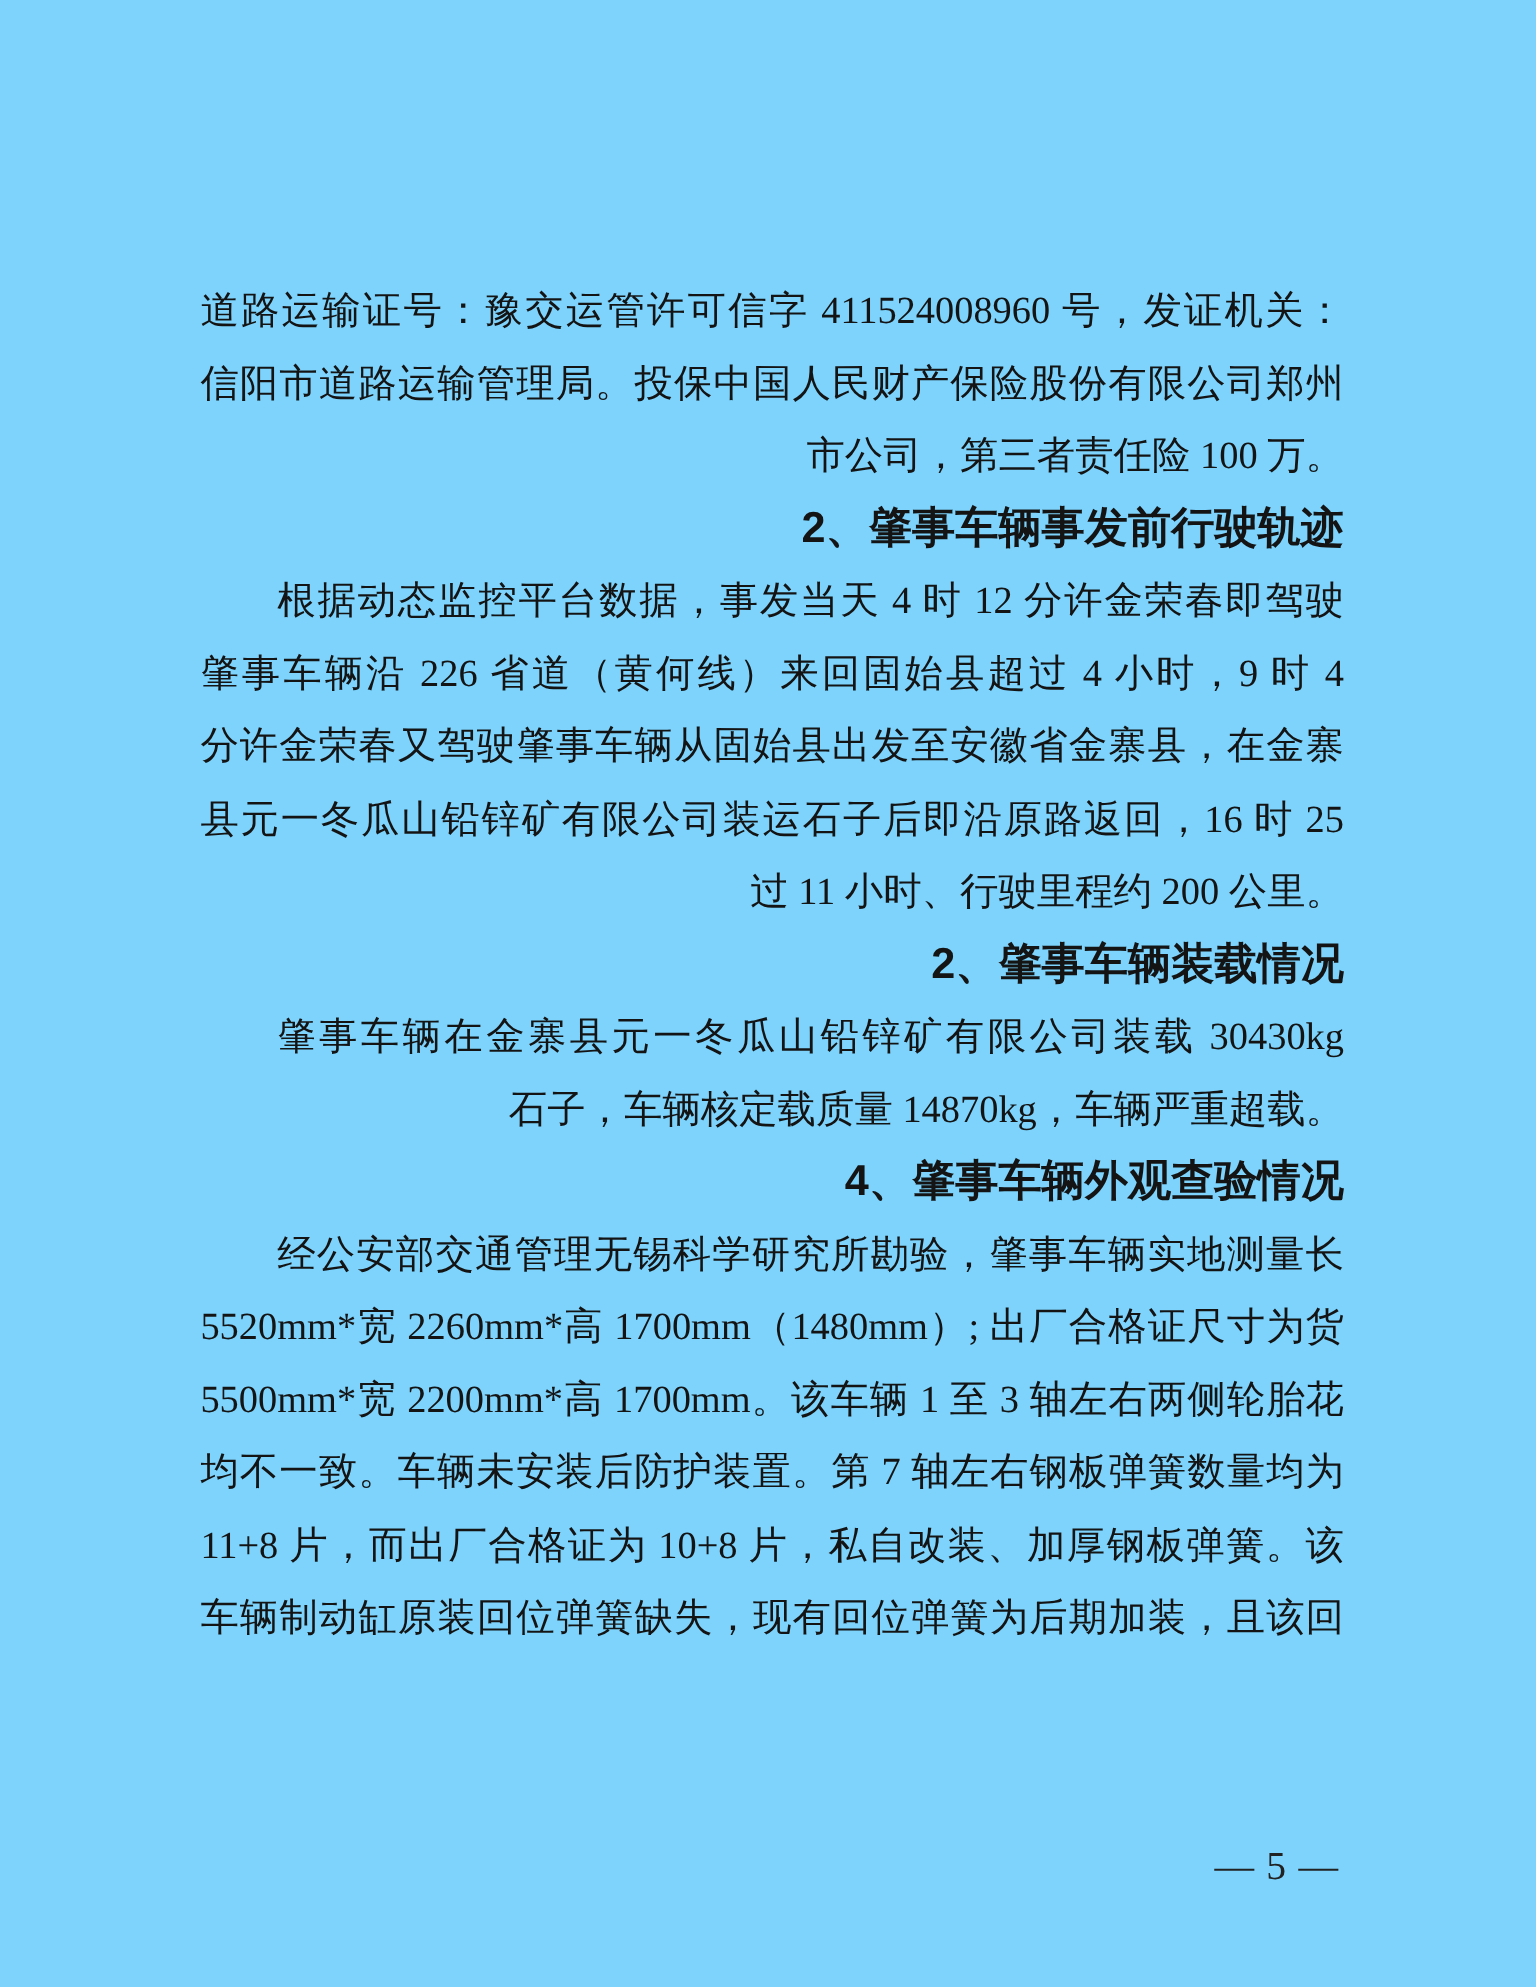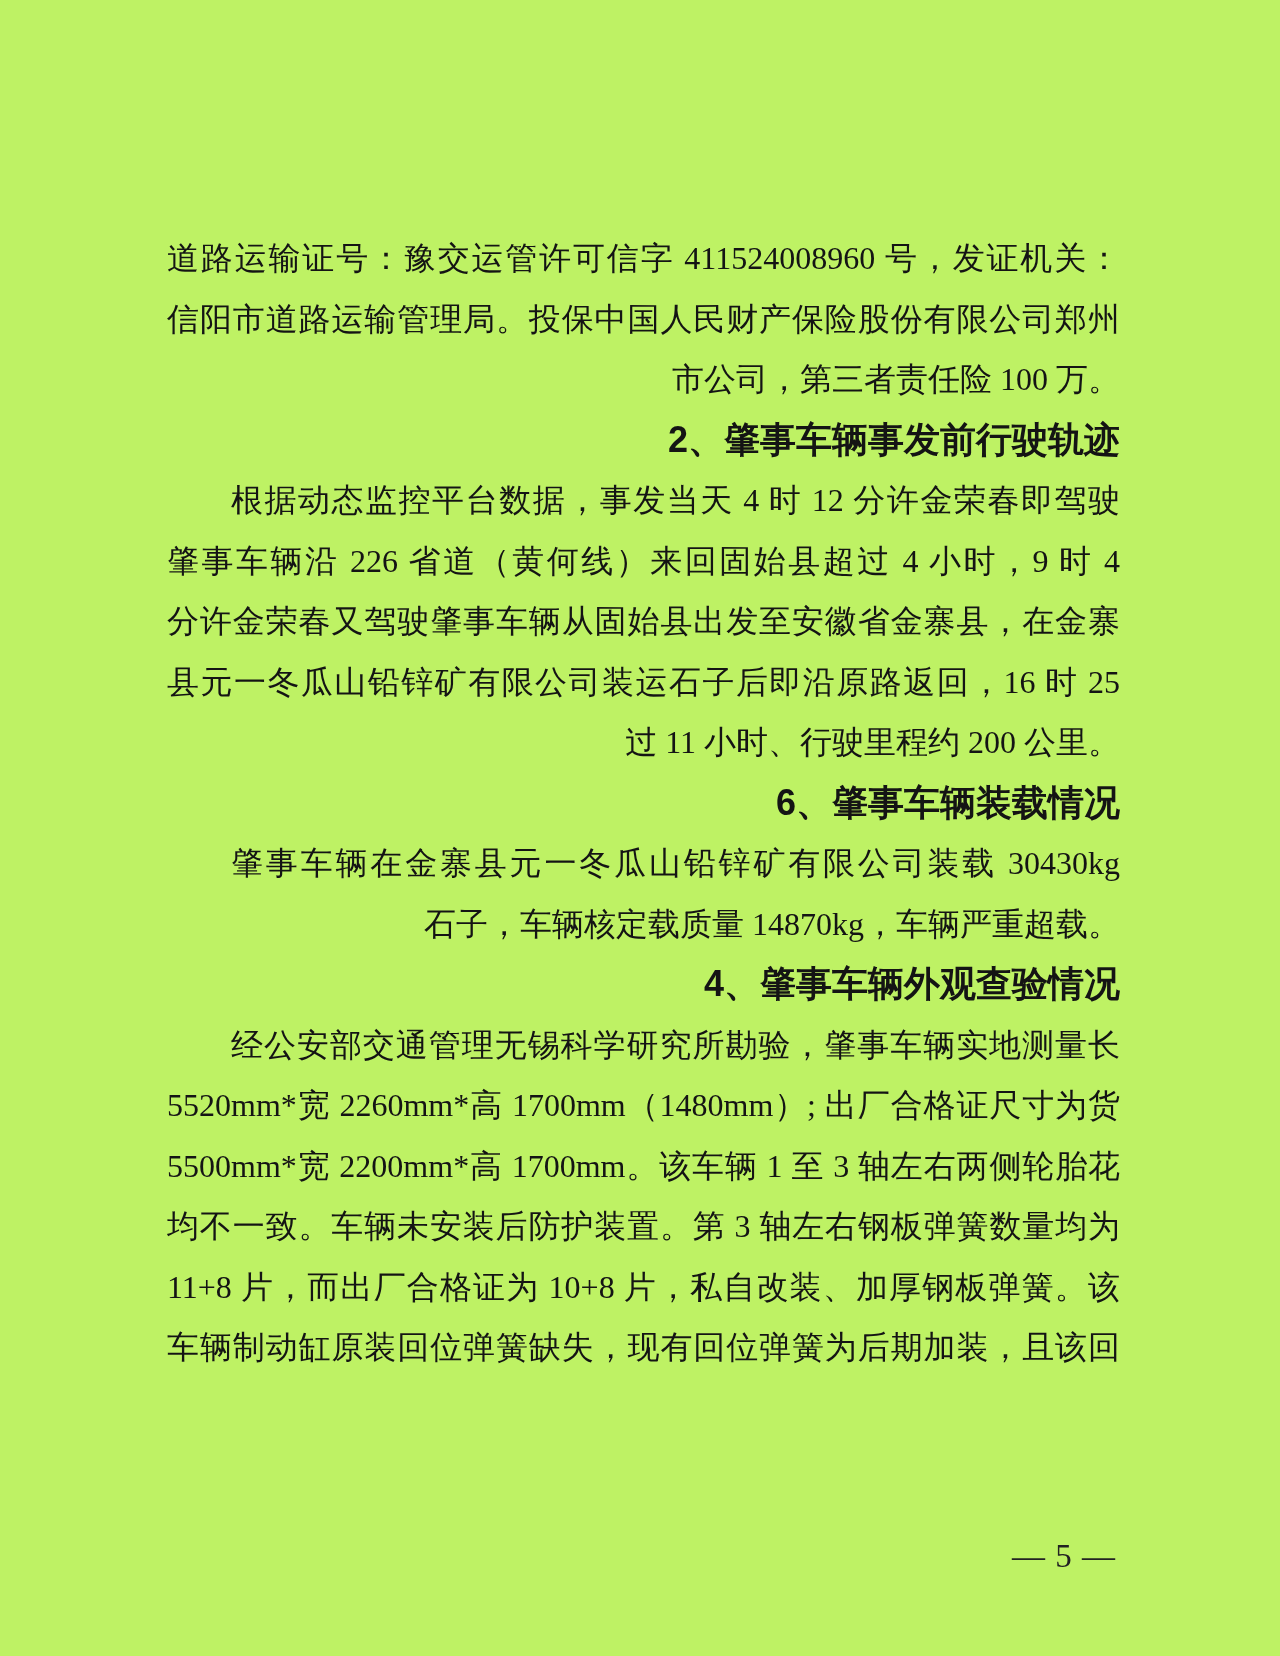--- a/index.html
+++ b/index.html
@@ -4,21 +4,21 @@
 <style>
   html, body {
     margin: 0;
     padding: 0;
     background: #ffffff;
   }
   .page {
     position: relative;
     width: 1280px;
     height: 1656px;
-    background: #bef264;
+    background: #7dd3fc;
     color: #141414;
     font-family: "Liberation Serif", "DejaVu Serif", serif;
     font-size: 32px;
     overflow: hidden;
   }
   .content {
     position: absolute;
     left: 167px;
     top: 228px;
     width: 953px;
@@ -70,25 +70,25 @@
   <div class="content">
     <p class="ln j">道路运输证号：豫交运管许可信字 411524008960 号，发证机关：</p>
     <p class="ln j">信阳市道路运输管理局。投保中国人民财产保险股份有限公司郑州</p>
     <p class="ln">市公司，第三者责任险 100 万。</p>
     <p class="ln hd">2、肇事车辆事发前行驶轨迹</p>
     <p class="ln j ind">根据动态监控平台数据，事发当天 4 时 12 分许金荣春即驾驶</p>
     <p class="ln j">肇事车辆沿 226 省道（黄何线）来回固始县超过 4 小时，9 时 4</p>
     <p class="ln j">分许金荣春又驾驶肇事车辆从固始县出发至安徽省金寨县，在金寨</p>
     <p class="ln j">县元一冬瓜山铅锌矿有限公司装运石子后即沿原路返回，16 时 25</p>
     <p class="ln">过 11 小时、行驶里程约 200 公里。</p>
-    <p class="ln hd">6、肇事车辆装载情况</p>
+    <p class="ln hd">2、肇事车辆装载情况</p>
     <p class="ln j ind">肇事车辆在金寨县元一冬瓜山铅锌矿有限公司装载 30430kg</p>
     <p class="ln">石子，车辆核定载质量 14870kg，车辆严重超载。</p>
     <p class="ln hd">4、肇事车辆外观查验情况</p>
     <p class="ln j ind">经公安部交通管理无锡科学研究所勘验，肇事车辆实地测量长</p>
     <p class="ln j">5520mm*宽 2260mm*高 1700mm（1480mm）; 出厂合格证尺寸为货厢长</p>
     <p class="ln j">5500mm*宽 2200mm*高 1700mm。该车辆 1 至 3 轴左右两侧轮胎花纹</p>
-    <p class="ln j">均不一致。车辆未安装后防护装置。第 3 轴左右钢板弹簧数量均为</p>
+    <p class="ln j">均不一致。车辆未安装后防护装置。第 7 轴左右钢板弹簧数量均为</p>
     <p class="ln j">11+8 片，而出厂合格证为 10+8 片，私自改装、加厚钢板弹簧。该</p>
     <p class="ln j">车辆制动缸原装回位弹簧缺失，现有回位弹簧为后期加装，且该回</p>
   </div>
   <div class="pageno">— 5 —</div>
 </div>
 
 </body></html>

